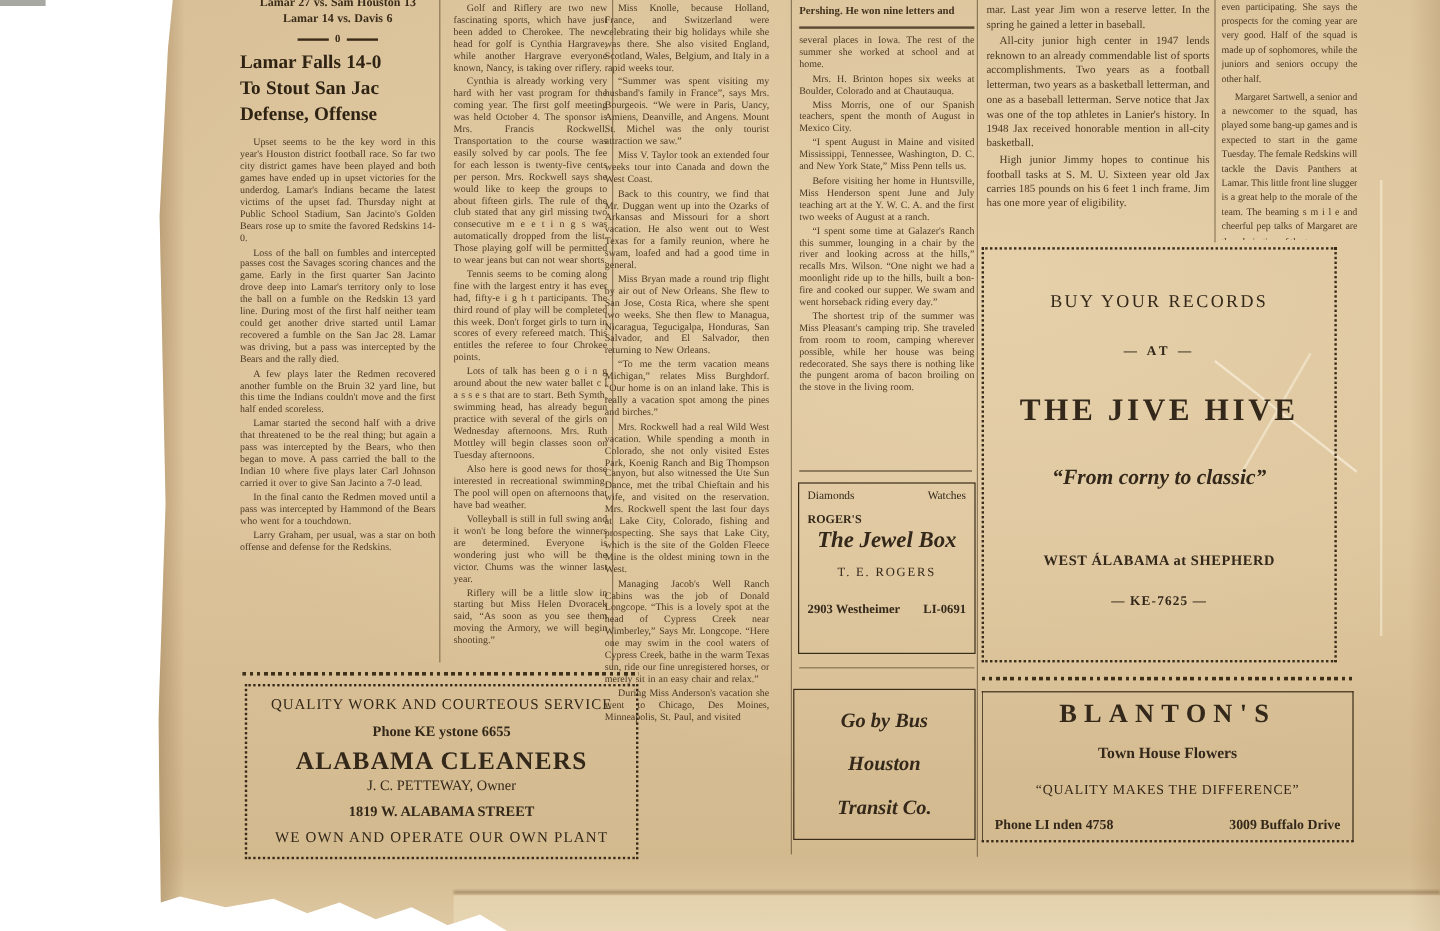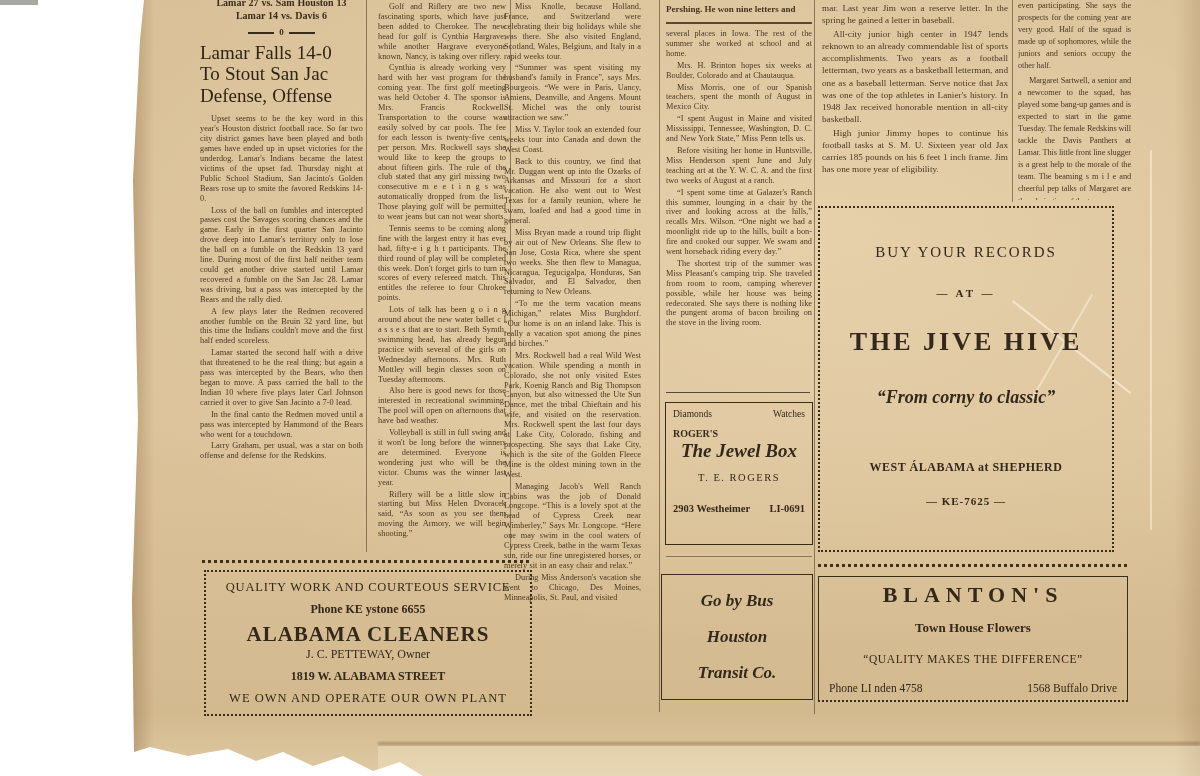--- a/index.html
+++ b/index.html
@@ -62,21 +62,21 @@
   .c6{left:890px;top:0;width:113px;height:200px;font-size:8.3px;line-height:12.1px;letter-spacing:-0.1px;}
   .pershing-line{position:absolute;left:538px;top:4px;width:146px;
     font-size:9px;font-weight:bold;color:#43331f;}
 
   .scores{margin-top:-4px;text-align:center;font-weight:bold;font-size:10px;
     line-height:13px;color:#3a2c19;white-space:nowrap;}
   .ornament{display:flex;align-items:center;justify-content:center;gap:5px;
     margin:6px 0 4px 0;color:#3a2c19;}
   .ornament .dash{width:26px;height:1.5px;background:#3a2c19;}
   .ornament .zero{font-size:9px;font-weight:bold;}
-  .headline{margin:2px 0 8px 0;font-size:19px;line-height:21.5px;font-weight:normal;
+  .headline{margin:2px 0 8px 0;font-size:16px;line-height:21.5px;font-weight:bold;
     color:#2f2414;text-align:left;}
   .headline span{display:block;}
 
   
   .ad{position:absolute;color:#33281a;text-align:center;}
   .zigzag{border:2px dotted #3a2c1a;}
   .plainbox{border:1.2px solid #3a2c1a;}
 
   .jewel{left:537px;top:402px;width:148px;height:143px;padding:6px 7px;text-align:left;}
   .jewel .tags{display:flex;justify-content:space-between;font-size:9.5px;}
@@ -105,21 +105,21 @@
   .alabama .a4{font-size:12px;margin-top:-4px;}
   .alabama .a5{font-size:12px;font-weight:bold;}
   .alabama .a6{font-size:12.5px;letter-spacing:1px;}
 
   .blanton{left:690px;top:576px;width:310px;height:126px;border:1.5px solid #3a2c1a;
     border-bottom:2px dotted #3a2c1a;padding:7px 10px 6px 10px;
     display:flex;flex-direction:column;justify-content:space-between;}
   .blanton .b1{font-size:22px;font-weight:bold;letter-spacing:6px;line-height:22px;}
   .blanton .b2{font-size:13px;font-weight:bold;margin-top:-3px;}
   .blanton .b3{font-size:11.5px;letter-spacing:0.6px;}
-  .blanton .b4{display:flex;justify-content:space-between;font-size:11.5px;font-weight:normal;}
+  .blanton .b4{display:flex;justify-content:space-between;font-size:11.5px;font-weight:bold;}
 </style>
 </head>
 <body>
 
 <div class="stage">
   <div class="gray-sliver"></div>
 
   <div class="sheet">
     <div class="left-shade"></div>
     <div class="right-shade"></div>
@@ -246,17 +246,17 @@
       <div class="a5">1819 W. ALABAMA STREET</div>
       <div class="a6">WE OWN AND OPERATE OUR OWN PLANT</div>
     </div>
 
     <div class="ad blanton">
       <div class="b1">BLANTON'S</div>
       <div class="b2">Town House Flowers</div>
       <div class="b3">“QUALITY MAKES THE DIFFERENCE”</div>
       <div class="b4">
         <span>Phone LI nden 4758</span>
-        <span>1568 Buffalo Drive</span>
+        <span>3009 Buffalo Drive</span>
       </div>
     </div>
   </div>
 </div>
 
 </body></html>

